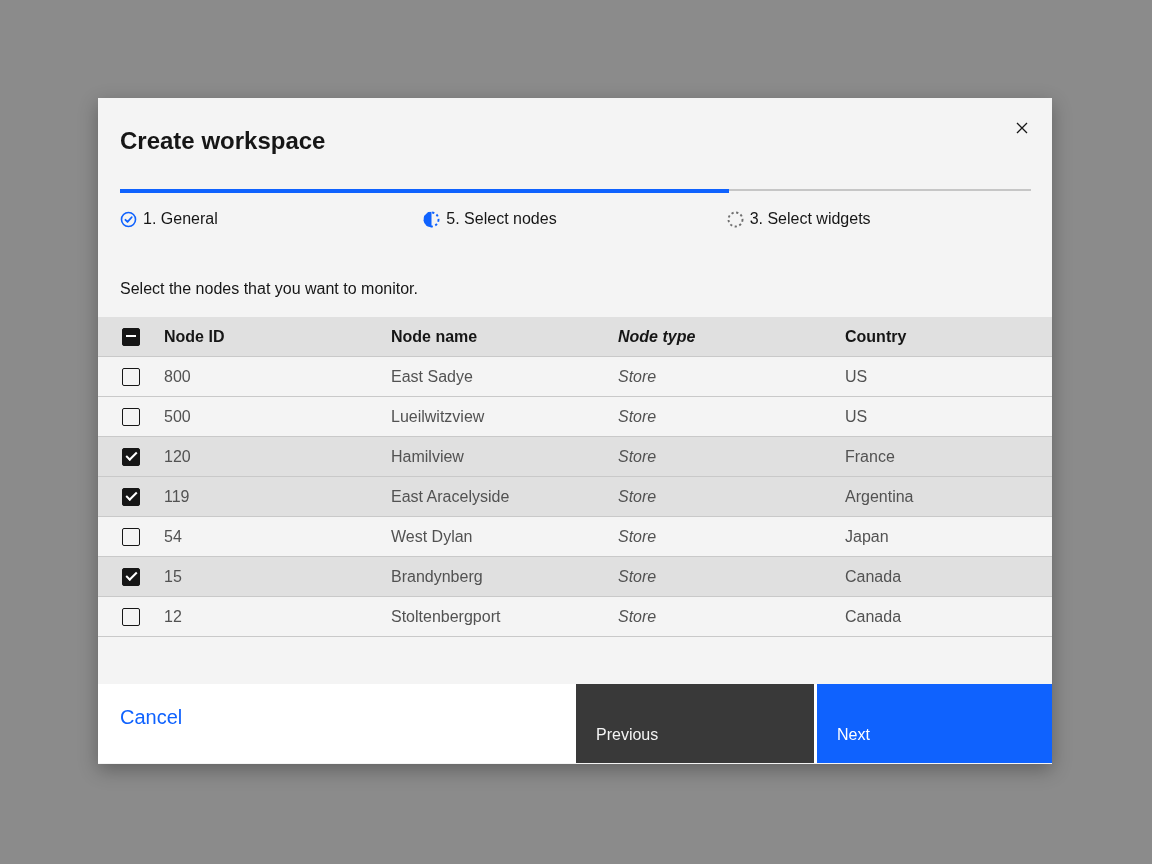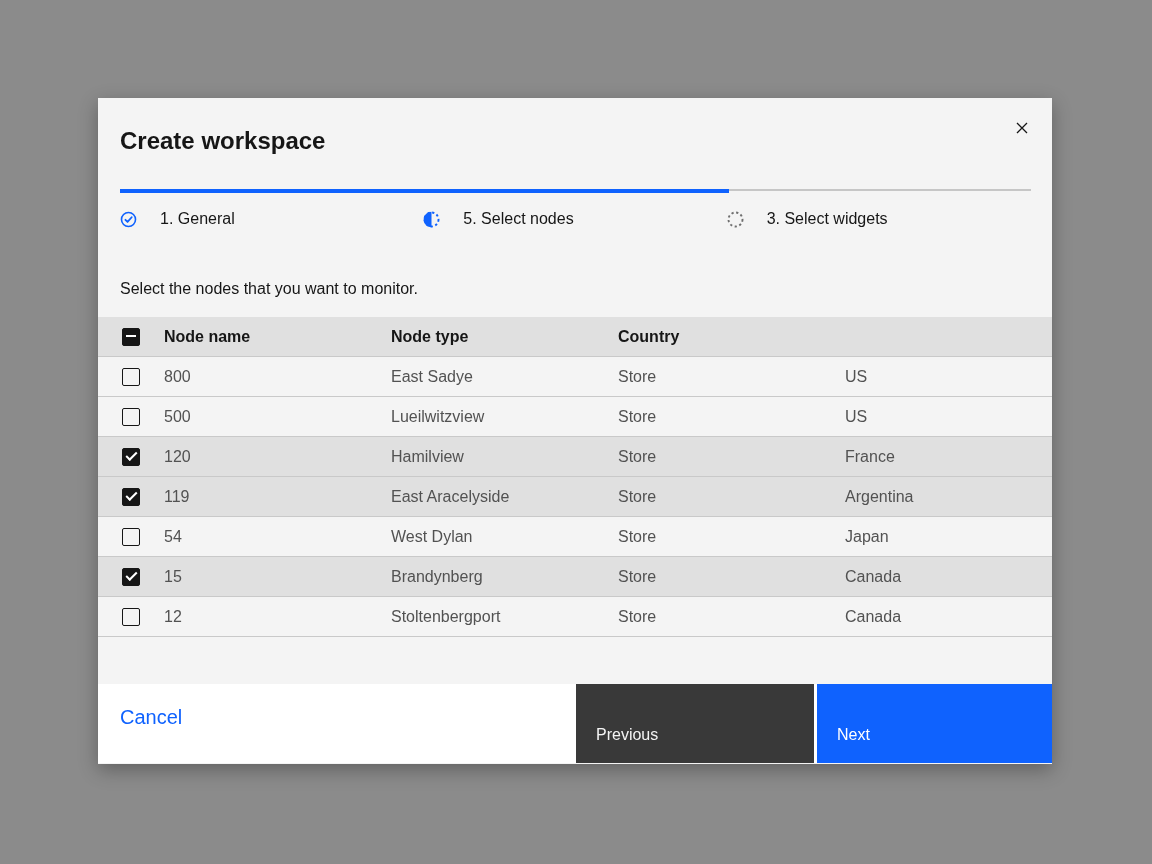--- a/index.html
+++ b/index.html
@@ -47,21 +47,21 @@
     margin: 17px 22px 0;
     display: flex;
   }
   .step {
     flex: 1;
     display: flex;
     align-items: center;
   }
   .step-icon { width: 17px; height: 17px; flex: none; }
   .step-label {
-    margin-left: 23px;
+    margin-left: 6px;
     font-size: 16px;
     color: #161616;
   }
   
   .instruction {
     margin: 51px 22px 0;
     font-size: 16px;
     line-height: 20px;
     color: #161616;
   }
@@ -74,21 +74,21 @@
     background: #f4f4f4;
     border-bottom: 1px solid #c9c9c9;
   }
   .t-row.t-head { background: #e0e0e0; }
   .t-row.selected { background: #e0e0e0; align-items: center; }
   .cell { font-size: 16px; color: #525252; }
   .t-head .cell { color: #161616; font-weight: 700; }
   .c-check { width: 66px; padding-left: 24px; display: flex; align-items: center; }
   .c-id { width: 227px; }
   .c-name { width: 227px; }
-  .c-type { width: 227px; }
+  .c-type { width: 227px; font-style: italic; }
   .c-country { flex: 1; }
   
   .checkbox {
     position: relative;
     width: 18px; height: 18px;
     border: 1.5px solid #161616;
     border-radius: 2px;
     display: inline-block;
     cursor: pointer;
     background: transparent;
@@ -195,20 +195,21 @@
     </div>
   </div>
 
   <p class="instruction">Select the nodes that you want to monitor.</p>
 
   <div class="datatable">
     <div class="t-row t-head">
       <div class="cell c-check">
         <span class="checkbox indeterminate"></span>
       </div>
+      <div class="cell c-id">Node ID</div>
       <div class="cell c-name">Node name</div>
       <div class="cell c-type">Node type</div>
       <div class="cell c-country">Country</div>
     </div>
     <div id="rows">
     <div class="t-row">
       <div class="cell c-check">
         <span class="checkbox"></span>
       </div>
       <div class="cell c-id">800</div>

